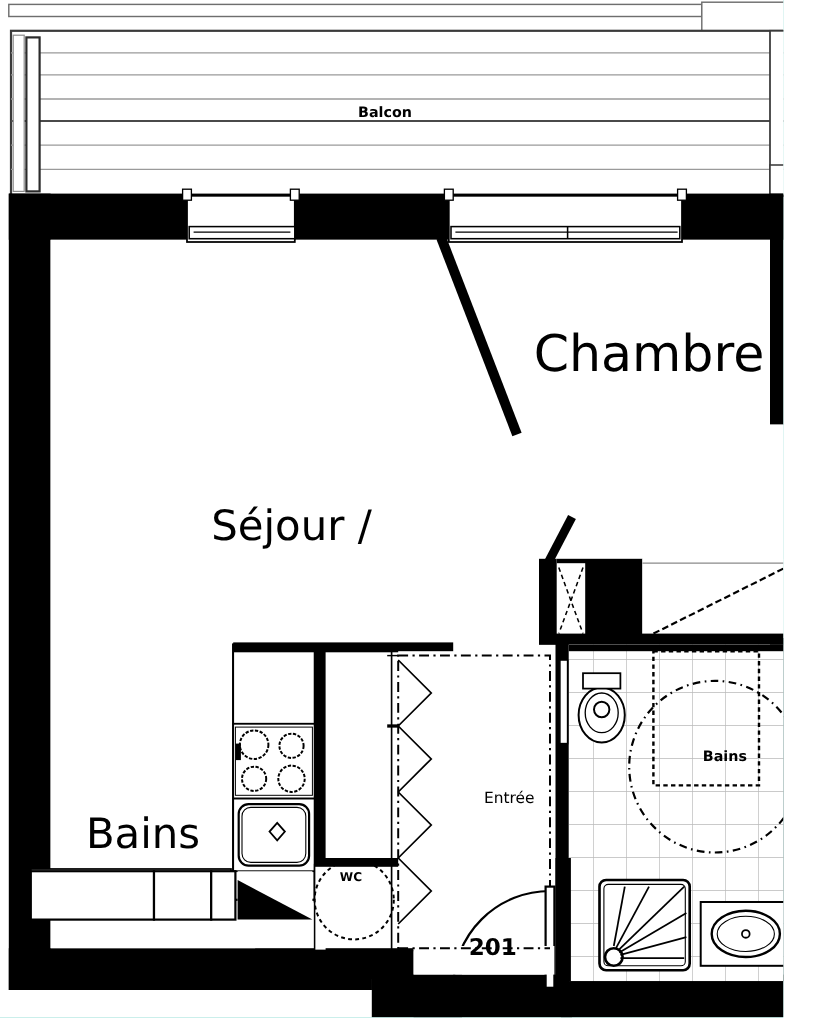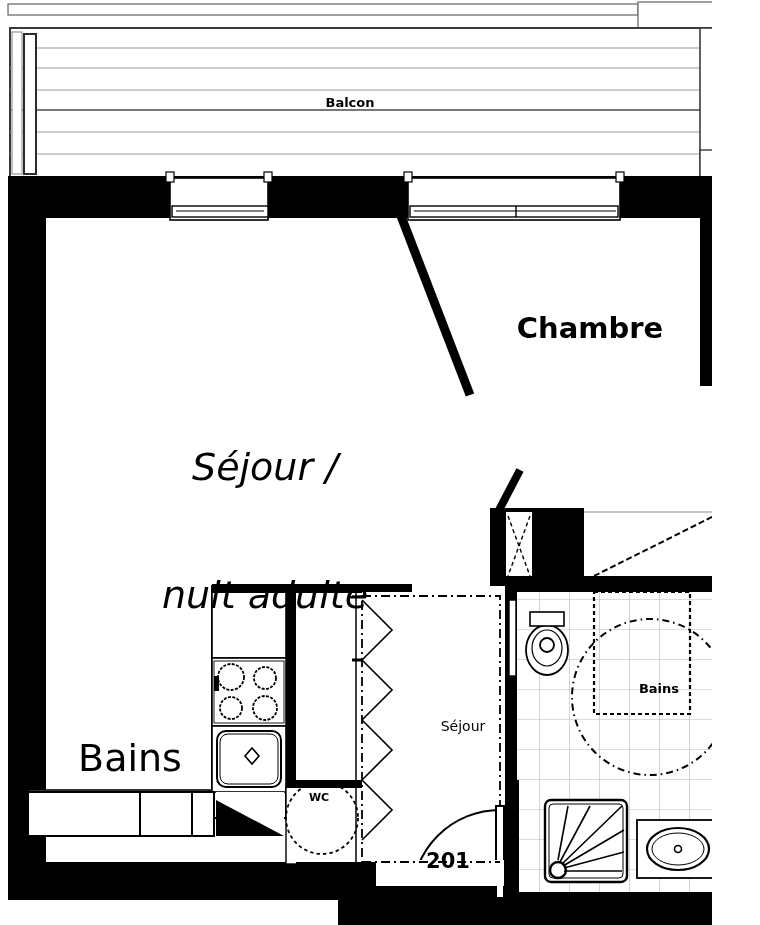--- a/index.html
+++ b/index.html
@@ -9,22 +9,22 @@
   svg{display:block;}
   .roomlabel{
     position:absolute;
     font-family:"DejaVu Sans", sans-serif;
     color:#000;
     white-space:pre;
     line-height:1.12;
     text-align:center;
     letter-spacing:0px;
   }
-  .lbl-sejour{left:140px;top:361px;width:250px;font-size:38px;font-style:italic;}
-  .lbl-chambre{left:480px;top:312px;width:220px;font-size:29px;font-weight:bold;}
+  .lbl-sejour{left:140px;top:372px;width:250px;font-size:38px;}
+  .lbl-chambre{left:480px;top:296px;width:220px;font-size:46px;}
   .lbl-cuisine{left:30px;top:652px;width:200px;font-size:38px;}
   .lbl-balcon{left:290px;top:96px;width:120px;font-size:13px;font-weight:bold;}
   .lbl-bains{left:619px;top:682px;width:80px;font-size:13px;font-weight:bold;}
   .lbl-entree{left:420px;top:719px;width:86px;font-size:14px;}
   .lbl-wc{left:294px;top:792px;width:50px;font-size:11px;font-weight:bold;}
   .lbl-201{left:418px;top:850px;width:60px;font-size:21px;font-weight:bold;}
 </style>
 </head>
 <body>
 
@@ -251,31 +251,30 @@
   </g>
   <rect x="376" y="860" width="128" height="26" fill="#ffffff" stroke="#000" stroke-width="0"></rect>
   <path d="M362 862 L500 862" stroke="#000" stroke-width="1.8" stroke-dasharray="9,4,2,4" fill="none"></path>
 
 </svg>
 
 <div class="roomlabel lbl-balcon">Balcon</div>
 
 <div class="roomlabel lbl-sejour">
   <div>Séjour /</div>
-  <div>nuit adulte</div>
 </div>
 
 <div class="roomlabel lbl-chambre">Chambre</div>
 
 <div class="roomlabel lbl-cuisine">
   <div>Bains</div>
   <div>cuisine</div>
 </div>
 
 <div class="roomlabel lbl-bains">Bains</div>
 
-<div class="roomlabel lbl-entree">Séjour</div>
+<div class="roomlabel lbl-entree">Entrée</div>
 
 <div class="roomlabel lbl-wc">WC</div>
 
 <div class="roomlabel lbl-201">201</div>
 
 </div>
 
 </body></html>

